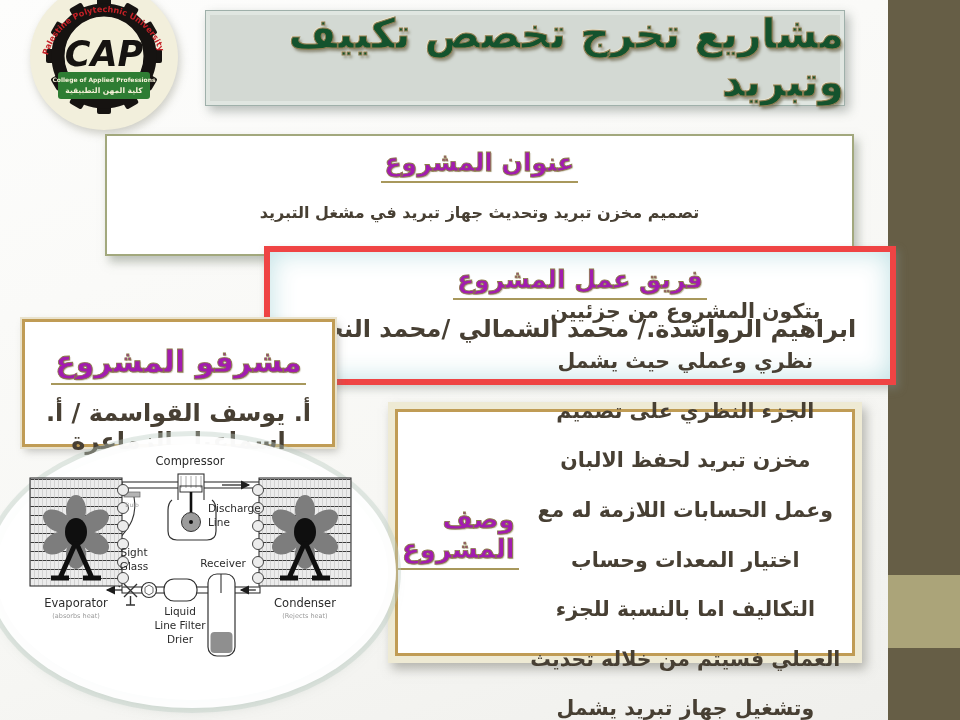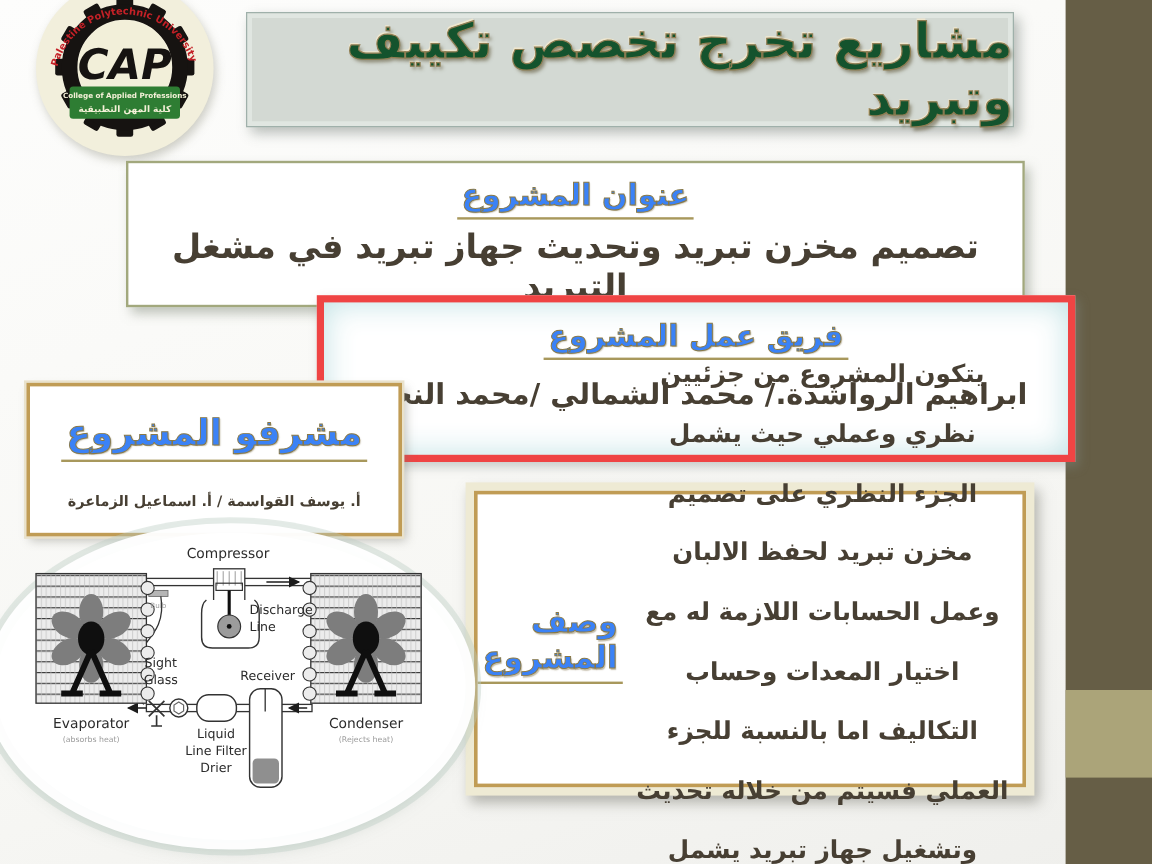--- a/index.html
+++ b/index.html
@@ -27,41 +27,41 @@
 
   
   .logo-wrap{position:absolute;left:30px;top:-16px;width:148px;height:146px;
     background:#f2efdc;border-radius:50%;box-shadow:2px 4px 8px rgba(120,120,100,.35);}
   .logo-wrap svg{position:absolute;left:0;top:0;}
 
   
   .cbox{position:absolute;background:#fff;display:flex;flex-direction:column;align-items:center;}
   .heading{
     direction:rtl;font-weight:bold;
-    color:#3b82f6;-webkit-text-stroke:.8px #8a7945;
+    color:#a21caf;-webkit-text-stroke:.8px #8a7945;
     border-bottom:2px solid #a8985c;padding:0 4px 4px 4px;
     text-shadow:1px 1px 1px rgba(120,105,60,.45);
   }
   .bodytext{direction:rtl;font-weight:bold;color:#473f33;text-align:center;}
 
   .box1{left:105px;top:134px;width:745px;height:118px;
     border:2px solid #a2a87d;box-shadow:4px 6px 9px rgba(125,135,120,.5);}
   .box1 .heading{font-size:25px;margin-top:12px;}
-  .box1 .bodytext{font-size:28px;margin-top:6px;}
+  .box1 .bodytext{font-size:16px;margin-top:20px;}
 
   .box2{left:264px;top:246px;width:620px;height:127px;
     border:6px solid #ef4444;
     box-shadow:inset 0 0 26px rgba(185,222,226,.95), 3px 4px 8px rgba(130,140,135,.4);}
   .box2 .heading{font-size:25px;margin-top:13px;}
   .box2 .bodytext{font-size:24px;margin-top:15px;}
 
   .box3{left:22px;top:319px;width:307px;height:122px;
     border:3px solid #c09c55;box-shadow:0 0 0 2px #e9e2cc, 3px 4px 8px rgba(120,120,110,.45);}
   .box3 .heading{font-size:30px;margin-top:22px;}
-  .box3 .bodytext{font-size:12px;margin-top:26px;}
+  .box3 .bodytext{font-size:24px;margin-top:14px;}
 
   .box4-outer{position:absolute;left:388px;top:402px;width:474px;height:261px;
     background:#eeead4;padding:0;box-shadow:4px 6px 10px rgba(120,120,110,.5);box-sizing:border-box;}
   .box4{position:absolute;left:7px;top:7px;right:7px;bottom:7px;
     background:#fff;border:3px solid #c09c55;
     display:flex;flex-direction:row;align-items:center;}
   .box4 .heading{font-size:26px;margin-top:8px;}
   .box4 .bodytext{font-size:20.5px;line-height:2.42;margin-top:6px;padding:0 10px;}
 
   

